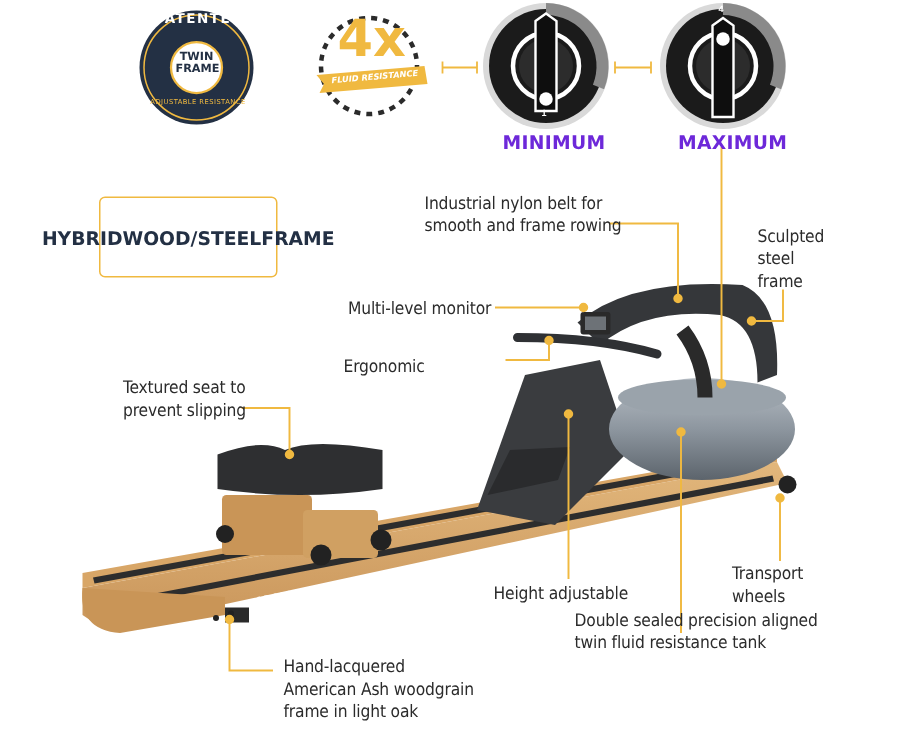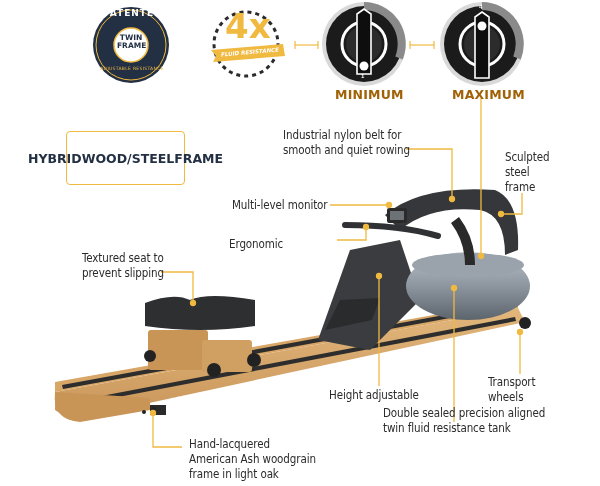--- a/index.html
+++ b/index.html
@@ -1,19 +1,19 @@
 <!DOCTYPE html>
 <html><head>
 <meta charset="utf-8">
 <style>
   html,body{margin:0;padding:0;background:#fff;}
   body{width:600px;height:486px;position:relative;overflow:hidden;font-family:"Liberation Sans",sans-serif;color:#2a2a2a;}
   .abs{position:absolute;}
   .label{position:absolute;font-family:"DejaVu Sans Condensed","DejaVu Sans",sans-serif;font-size:11.5px;line-height:15px;color:#2b2b2b;letter-spacing:-0.1px;white-space:nowrap;}
-  .dial-title{position:absolute;font-family:"DejaVu Sans",sans-serif;font-weight:bold;font-size:12.5px;color:#a16207;letter-spacing:0.2px;}
+  .dial-title{position:absolute;font-family:"DejaVu Sans",sans-serif;font-weight:bold;font-size:12.5px;color:#6d28d9;letter-spacing:0.2px;}
   .frame-box{position:absolute;left:66px;top:131px;width:117px;height:52px;border:1.5px solid #f0b940;border-radius:4px;background:#fff;display:flex;flex-direction:row;align-items:center;justify-content:center;}
   .frame-box span{font-family:"DejaVu Sans",sans-serif;font-weight:bold;font-size:12.5px;line-height:15px;color:#233044;}
   svg{position:absolute;left:0;top:0;}
 </style>
 </head>
 <body>
 
 <svg width="600" height="486" viewBox="0 0 600 486">
   <defs>
     <path id="patTop" d="M100,45 A31,31 0 0 1 162,45"></path>
@@ -159,21 +159,21 @@
   <span>FRAME</span>
 </div>
 
 <div class="abs" style="left:170px;top:392px;transform:rotate(-11deg);font-family:'DejaVu Sans',sans-serif;font-size:6.5px;font-weight:bold;color:#fff;letter-spacing:0.5px;">
   <span>APOLLO</span>
   <span style="font-weight:normal;opacity:0.8;">PLUS</span>
 </div>
 
 <div class="label" style="left:283px;top:128px;">
   <div>Industrial nylon belt for</div>
-  <div>smooth and quiet rowing</div>
+  <div>smooth and frame rowing</div>
 </div>
 <div class="label" style="left:505px;top:150px;">
   <div>Sculpted</div>
   <div>steel</div>
   <div>frame</div>
 </div>
 <div class="label" style="left:232px;top:198px;">
   <div>Multi-level monitor</div>
 </div>
 <div class="label" style="left:229px;top:237px;">

